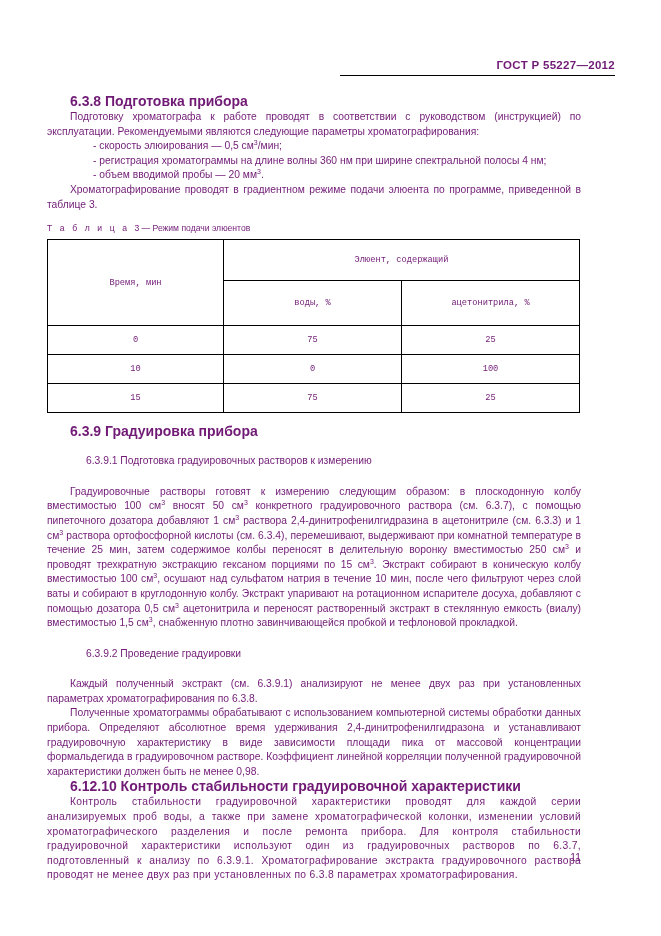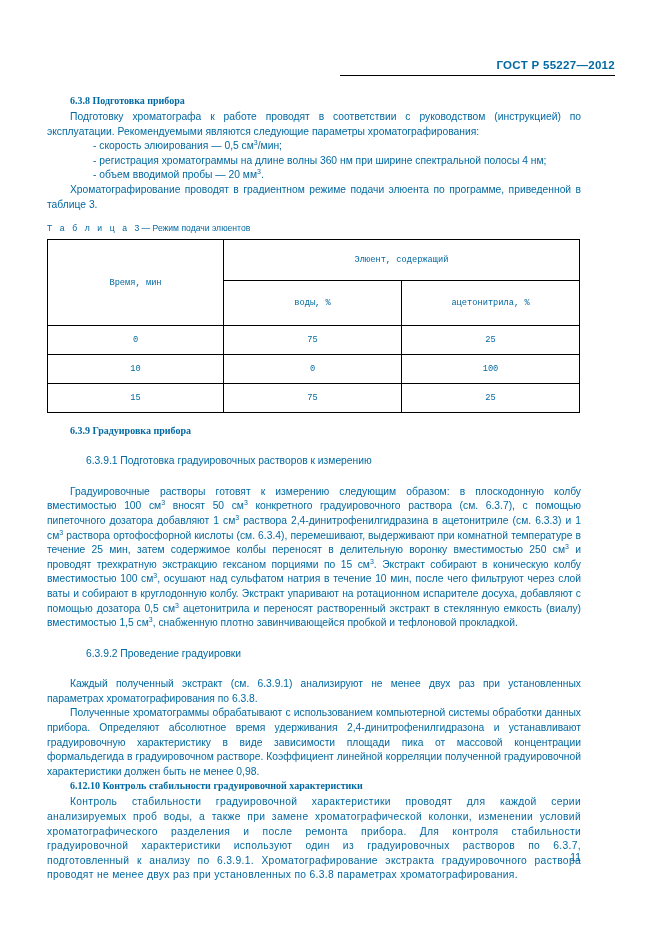--- a/index.html
+++ b/index.html
@@ -7,21 +7,21 @@
     margin: 0;
     padding: 0;
     background: #ffffff;
   }
   .page {
     position: relative;
     width: 661px;
     height: 936px;
     background: #ffffff;
     font-family: "Liberation Sans", sans-serif;
-    color: #0369a1;
+    color: #701a75;
     overflow: hidden;
     box-sizing: border-box;
   }
 
   
   .header {
     position: absolute;
     top: 58px;
     left: 340px;
     width: 275px;
@@ -42,27 +42,26 @@
 
   
   .content {
     position: absolute;
     top: 94px;
     left: 47px;
     width: 534px;
   }
 
   h3.sec-head {
-    font-size: 10px;
+    font-size: 14px;
     font-weight: bold;
     margin: 0 0 2px 0;
     padding: 0;
     text-indent: 23px;
     line-height: 14px;
-    font-family: Liberation Serif, serif;
   }
   h4.subsec-head {
     font-size: 10.3px;
     font-weight: normal;
     margin: 16px;
     padding: 0;
     text-indent: 23px;
     line-height: 14.6px;
   }
   p.para {

